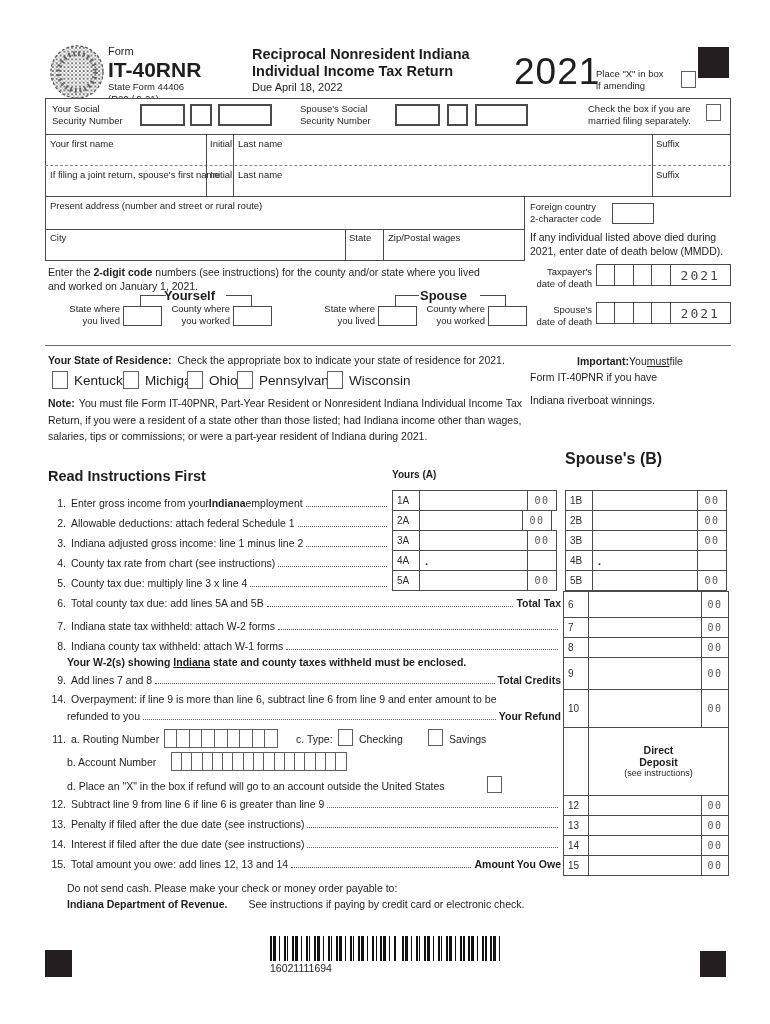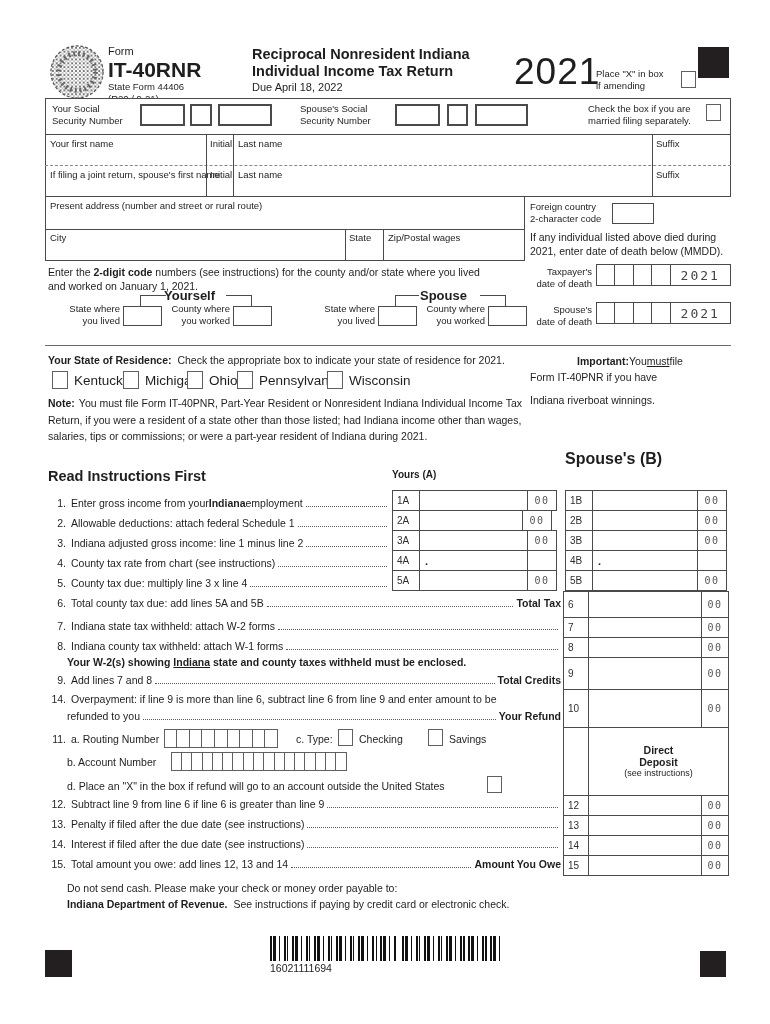--- a/index.html
+++ b/index.html
@@ -473,21 +473,21 @@
     </div>
   <div class="abs amtbox" style="left:563px;top:855px;width:166px;height:21px">
       <span class="lbl lbl2">15</span>
       <span class="amt"></span>
       <span class="cents cents2">00</span>
     </div>
 
   <div class="abs f10" style="left:67px;top:882px">Do not send cash. Please make your check or money order payable to:</div>
   <div class="abs f10" style="left:67px;top:898px">
     <span class="b">Indiana Department of Revenue.</span>
-    <span style="margin-left:3px">See instructions if paying by credit card or electronic check.</span>
+    <span style="margin-left:18px">See instructions if paying by credit card or electronic check.</span>
   </div>
 
   <div class="abs barcode" style="left:270px;top:936px;width:230px;height:25px"></div>
   <div class="abs c f10" style="left:270px;top:962px;width:230px">16021111694</div>
 
   <div class="abs sq" style="left:45px;top:950px;width:27px;height:27px"></div>
   <div class="abs sq" style="left:700px;top:951px;width:26px;height:26px"></div>
 
 </div>
 

